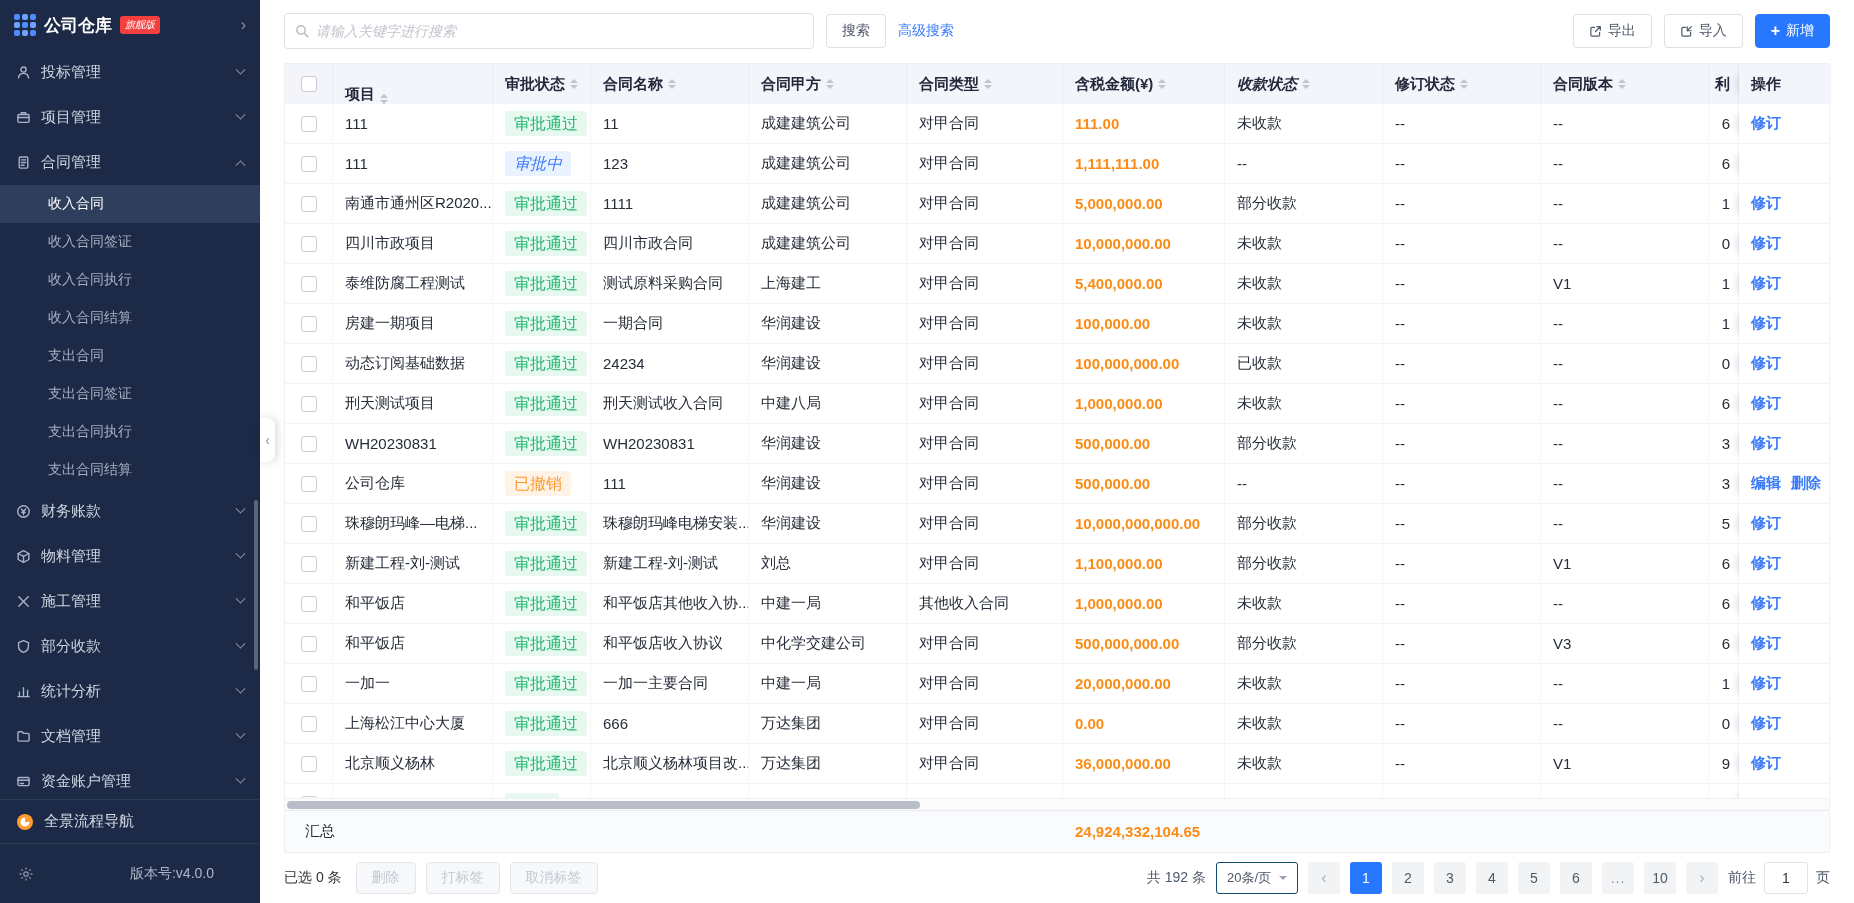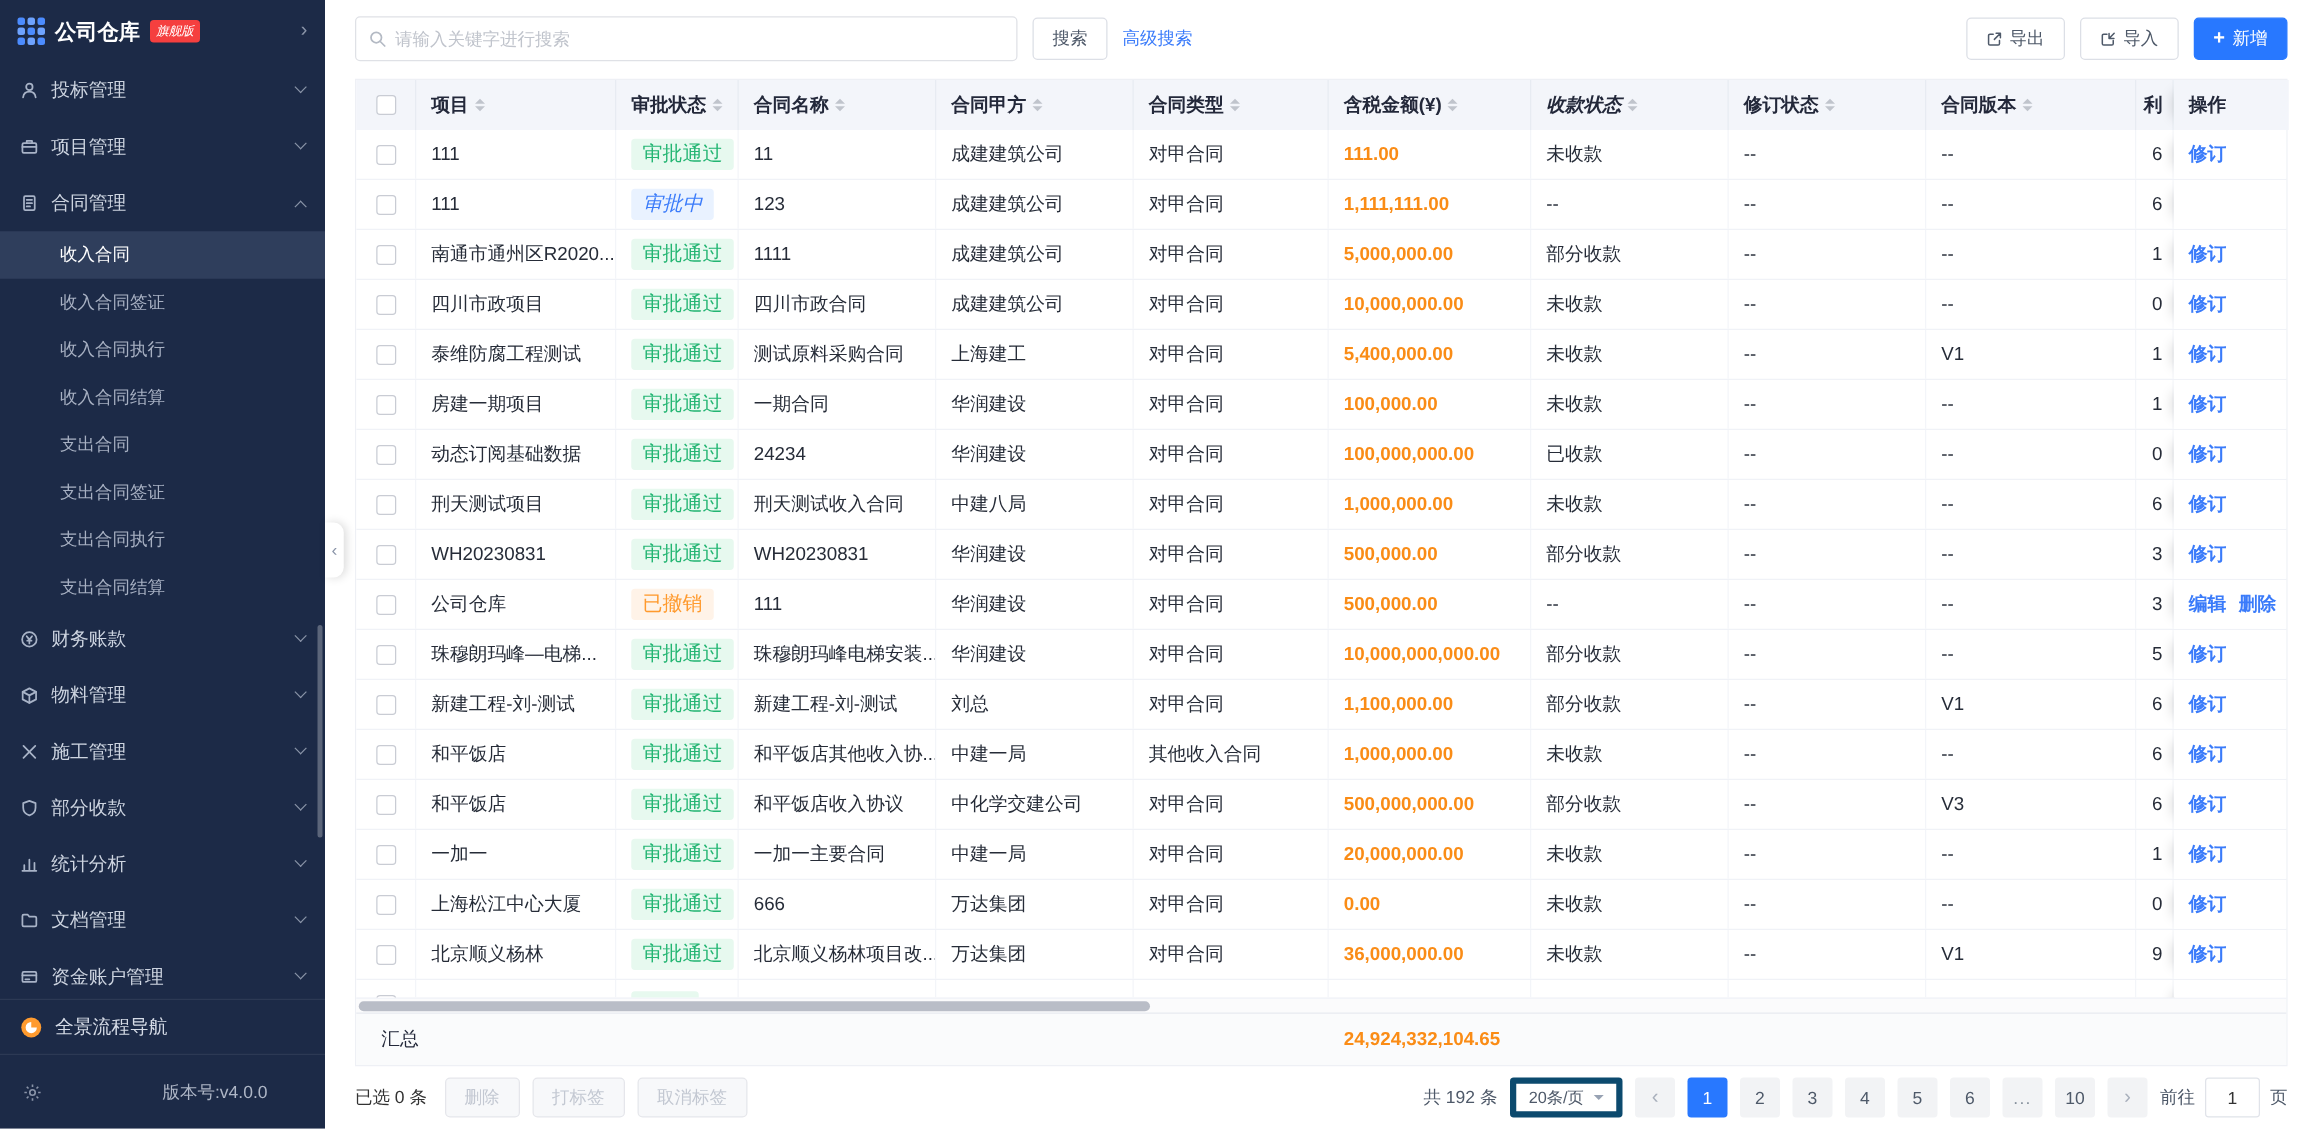--- a/index.html
+++ b/index.html
@@ -27,21 +27,21 @@
   .sidebar-scroll-thumb { position:absolute; right:2px; top:500px; width:4px; height:170px; background:rgba(255,255,255,.28); border-radius:2px; }
   .sidebar-bottom { flex:0 0 auto; }
   .panorama-row { height:44px; display:flex; align-items:center; gap:10px; padding:0 16px; font-size:15px; color:#d5dbe6; border-top:1px solid rgba(255,255,255,.07); cursor:pointer; }
   .version-row { height:60px; display:flex; align-items:center; gap:10px; padding:0 18px; font-size:14px; color:#aeb6c6; border-top:1px solid rgba(255,255,255,.07); }
   .version-text { margin-left:auto; margin-right:28px; }
 
   
   .main { flex:1 1 auto; display:flex; flex-direction:column; background:#fff; padding:0 24px; overflow:hidden; position:relative; }
   .toolbar { margin-top:13px; height:36px; display:flex; align-items:center; gap:12px; flex:0 0 36px; }
   .search-box { width:530px; height:36px; border:1px solid #dfe1e6; border-radius:4px; display:flex; align-items:center; padding:0 10px; gap:7px; background:#fff; }
-  .search-input { border:none; outline:none; flex:1; font-size:14px; color:#000000; font-family:inherit; }
+  .search-input { border:none; outline:none; flex:1; font-size:14px; color:#000000; font-family:inherit;font-style:italic; }
   .search-input::placeholder { color:#c0c4cc; }
   .btn { height:34px; padding:0 15px; border:1px solid #dcdfe6; border-radius:4px; background:#fff; color:#4e5969; font-size:14px; display:inline-flex; align-items:center; gap:6px; cursor:pointer; font-family:inherit; white-space:nowrap; }
   .link-adv { color:#3a7bfa; font-size:14px; cursor:pointer; white-space:nowrap; text-decoration:none; }
   .toolbar-right { margin-left:auto; display:flex; gap:12px; }
   .btn-primary { background:#2878ff; border-color:#2878ff; color:#fff; }
   .btn-plus { font-size:16px; font-weight:bold; line-height:1; }
 
   
   .table { margin-top:14px; border:1px solid #eef0f5; flex:0 0 auto; }
   .thead { display:flex; background:#f3f5fa; height:40px; }
@@ -73,21 +73,21 @@
   .summary { display:flex; height:42px; align-items:center; border-top:1px solid #e8eaf0; background:#fafbfc; }
   .summary-label { flex:0 0 778px; padding-left:20px; font-size:15px; color:#23283a; }
   .summary-total { padding-left:12px; font-size:15px; }
 
   
   .page-footer { height:50px; display:flex; align-items:center; flex:0 0 50px; gap:10px; }
   .selected-text { font-size:14px; color:#333; margin-right:4px; white-space:nowrap; }
   .btn-disabled { background:#f7f8fa; border-color:#e5e6eb; color:#c3c8d2; cursor:not-allowed; height:32px; }
   .pager { margin-left:auto; display:flex; align-items:center; gap:10px; }
   .total-text { font-size:14px; color:#4e5969; white-space:nowrap; }
-  .size-select { height:32px; border:5px solid #0c4a6e; border-radius:3px; padding:0 10px; display:flex; align-items:center; gap:8px; font-size:13px; color:#4e5969; cursor:pointer; white-space:nowrap; }
+  .size-select { height:32px; border:1px solid #0c4a6e; border-radius:3px; padding:0 10px; display:flex; align-items:center; gap:8px; font-size:13px; color:#4e5969; cursor:pointer; white-space:nowrap; }
   .caret-down { width:0; height:0; border:4px solid transparent; border-top-color:#98a2b3; margin-top:4px; }
   .page-btn { width:32px; height:32px; border:none; border-radius:3px; background:#f2f3f5; color:#4e5969; font-size:14px; display:flex; align-items:center; justify-content:center; cursor:pointer; font-family:inherit; }
   .page-btn.active { background:#2878ff; color:#fff; }
   .page-btn.ellipsis { letter-spacing:1px; color:#86909c; }
   .page-btn.nav { color:#a9b0bc; font-size:16px; }
   .goto { display:flex; align-items:center; gap:8px; font-size:14px; color:#4e5969; white-space:nowrap; }
   .goto-input { width:44px; height:32px; border:1px solid #e0e3e9; border-radius:3px; text-align:center; font-size:14px; color:#333; outline:none; font-family:inherit; }
 
   
   .collapse-handle { position:absolute; left:260px; top:418px; width:15px; height:44px; background:#fff; box-shadow:2px 0 8px rgba(0,0,0,.15); border-radius:0 8px 8px 0; display:flex; align-items:center; justify-content:center; color:#8a94a8; font-size:14px; cursor:pointer; z-index:5; }
@@ -270,21 +270,21 @@
           <span>新增</span>
         </button>
       </div>
     </div>
 
     <div class="table">
       <div class="thead" id="thead">
           <div class="th col-cb" style="flex-basis: 48px;">
             <span class="checkbox"></span>
           </div>
-          <div class="th col-project" style="flex-basis: 160px;">
+          <div class="th col-project" style="flex-basis: 160px; align-items: flex-end;">
             <span>项目</span>
             <span class="sort">
               <i class="cu"></i>
               <i class="cd"></i>
             </span>
           </div>
           <div class="th col-status" style="flex-basis: 98px;">
             <span>审批状态</span>
             <span class="sort">
               <i class="cu"></i>

